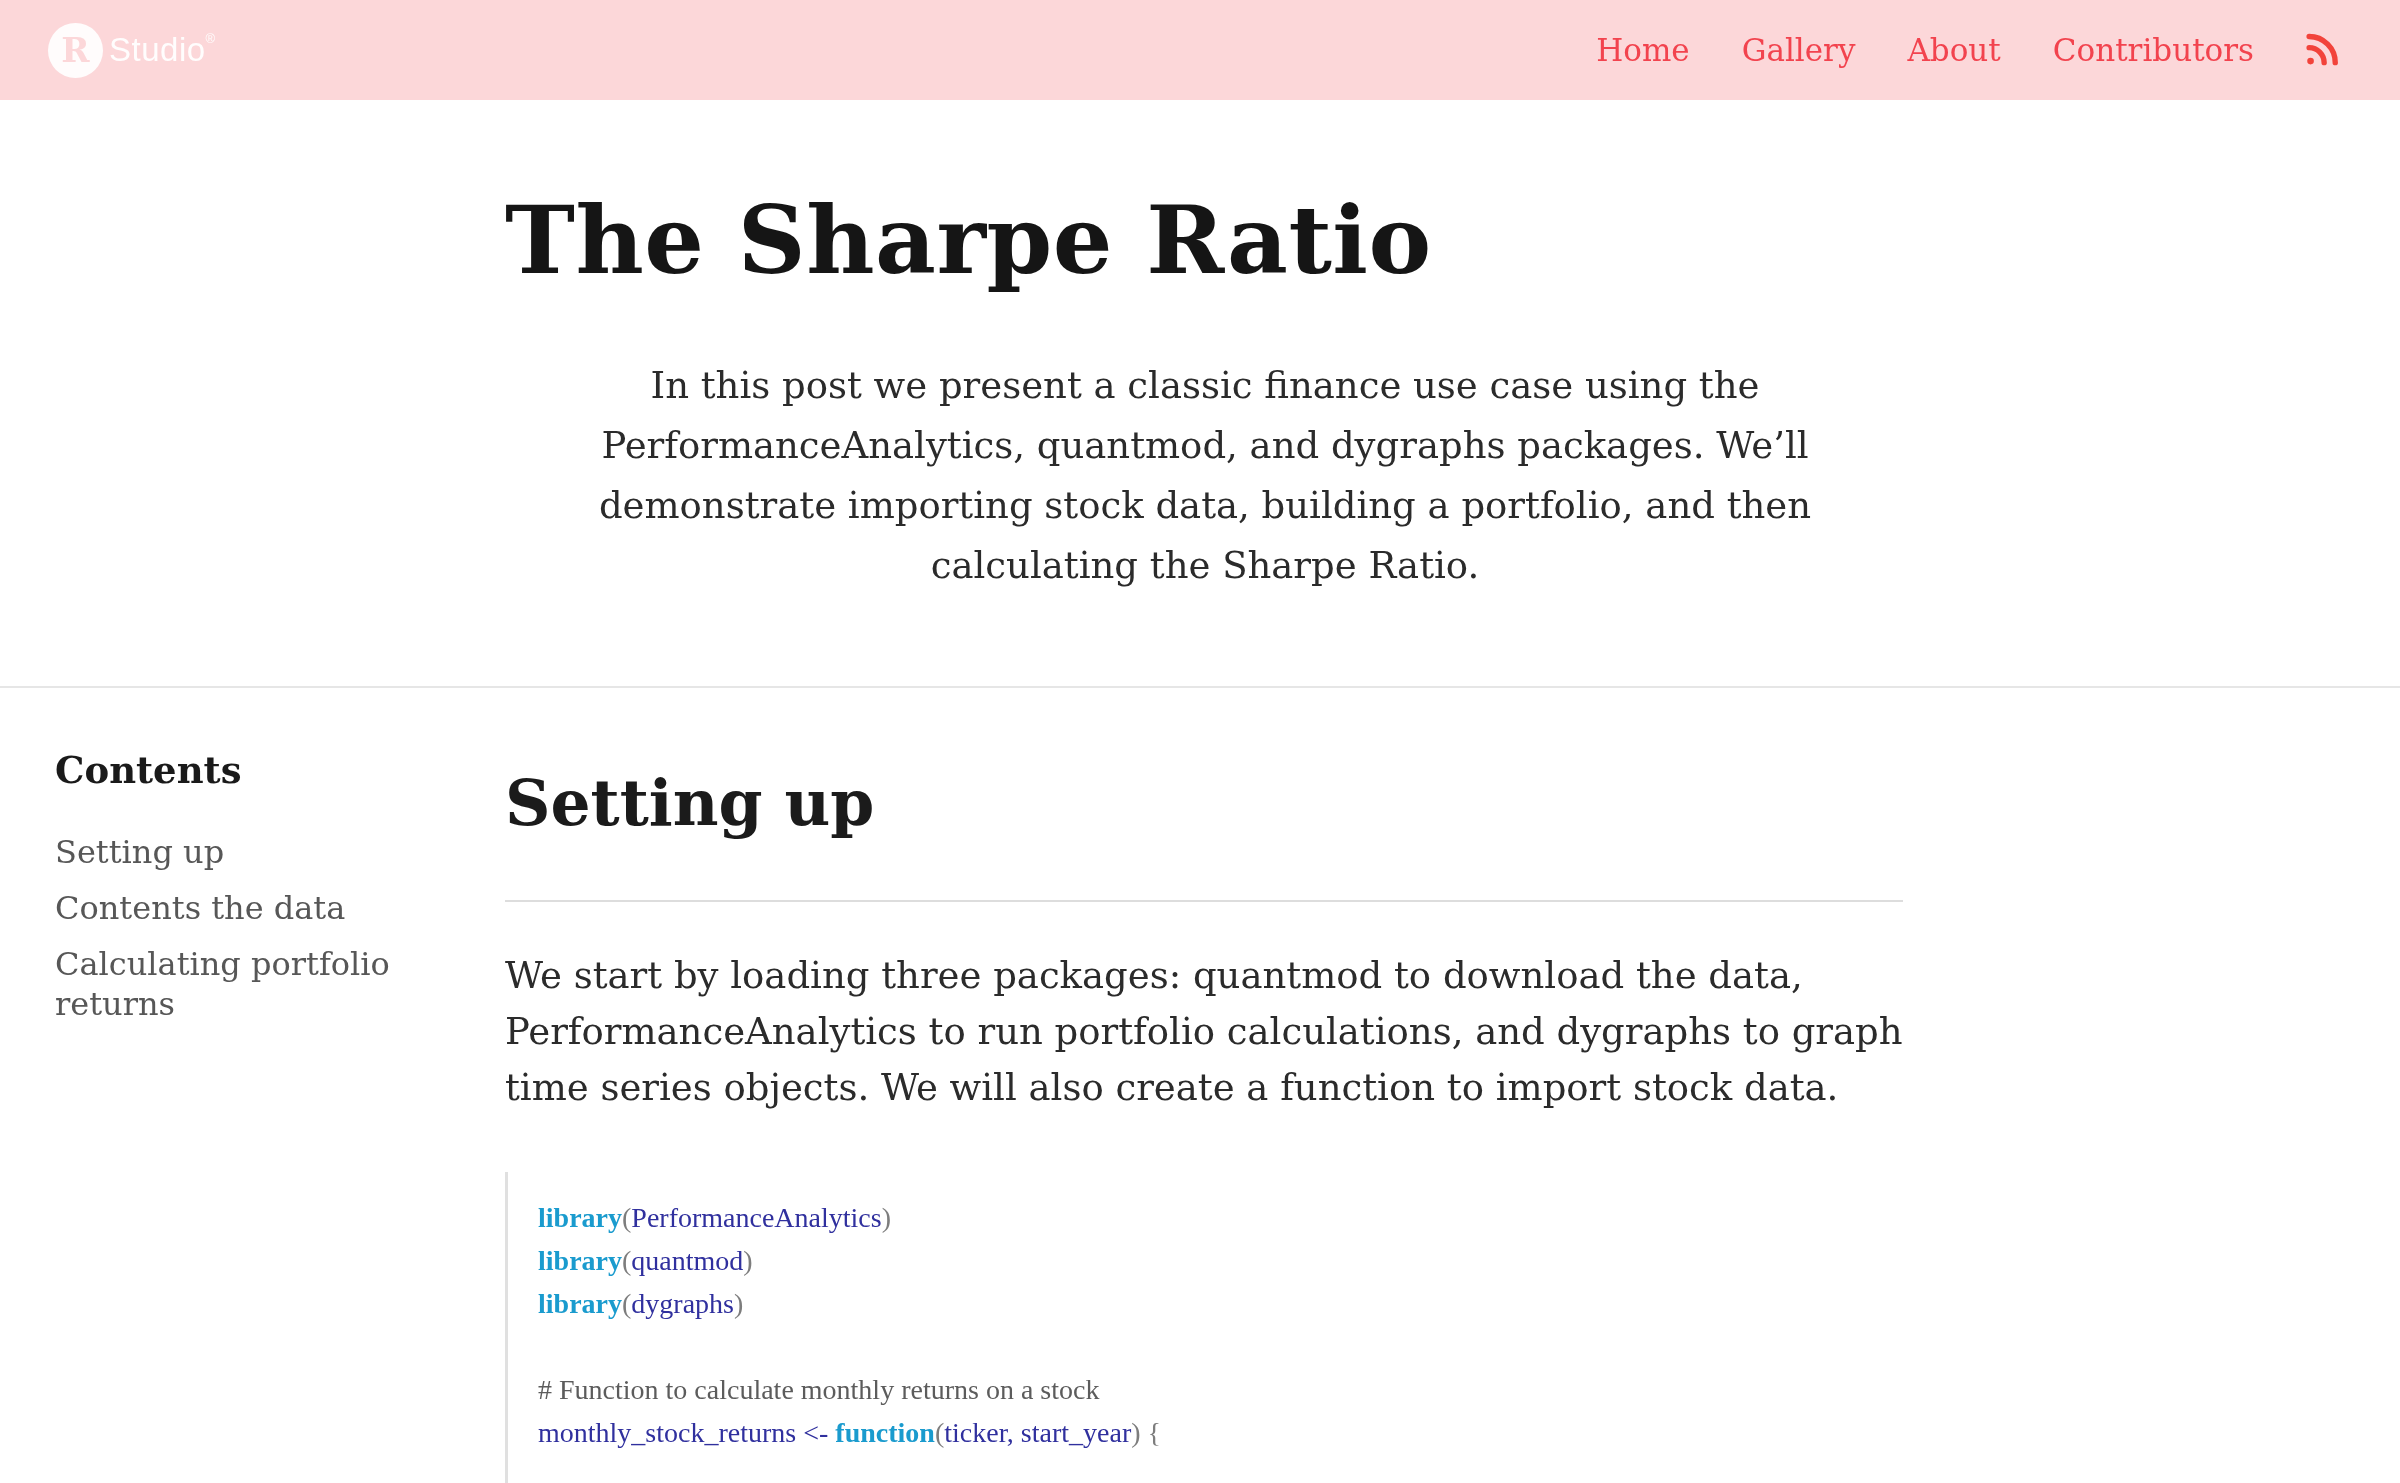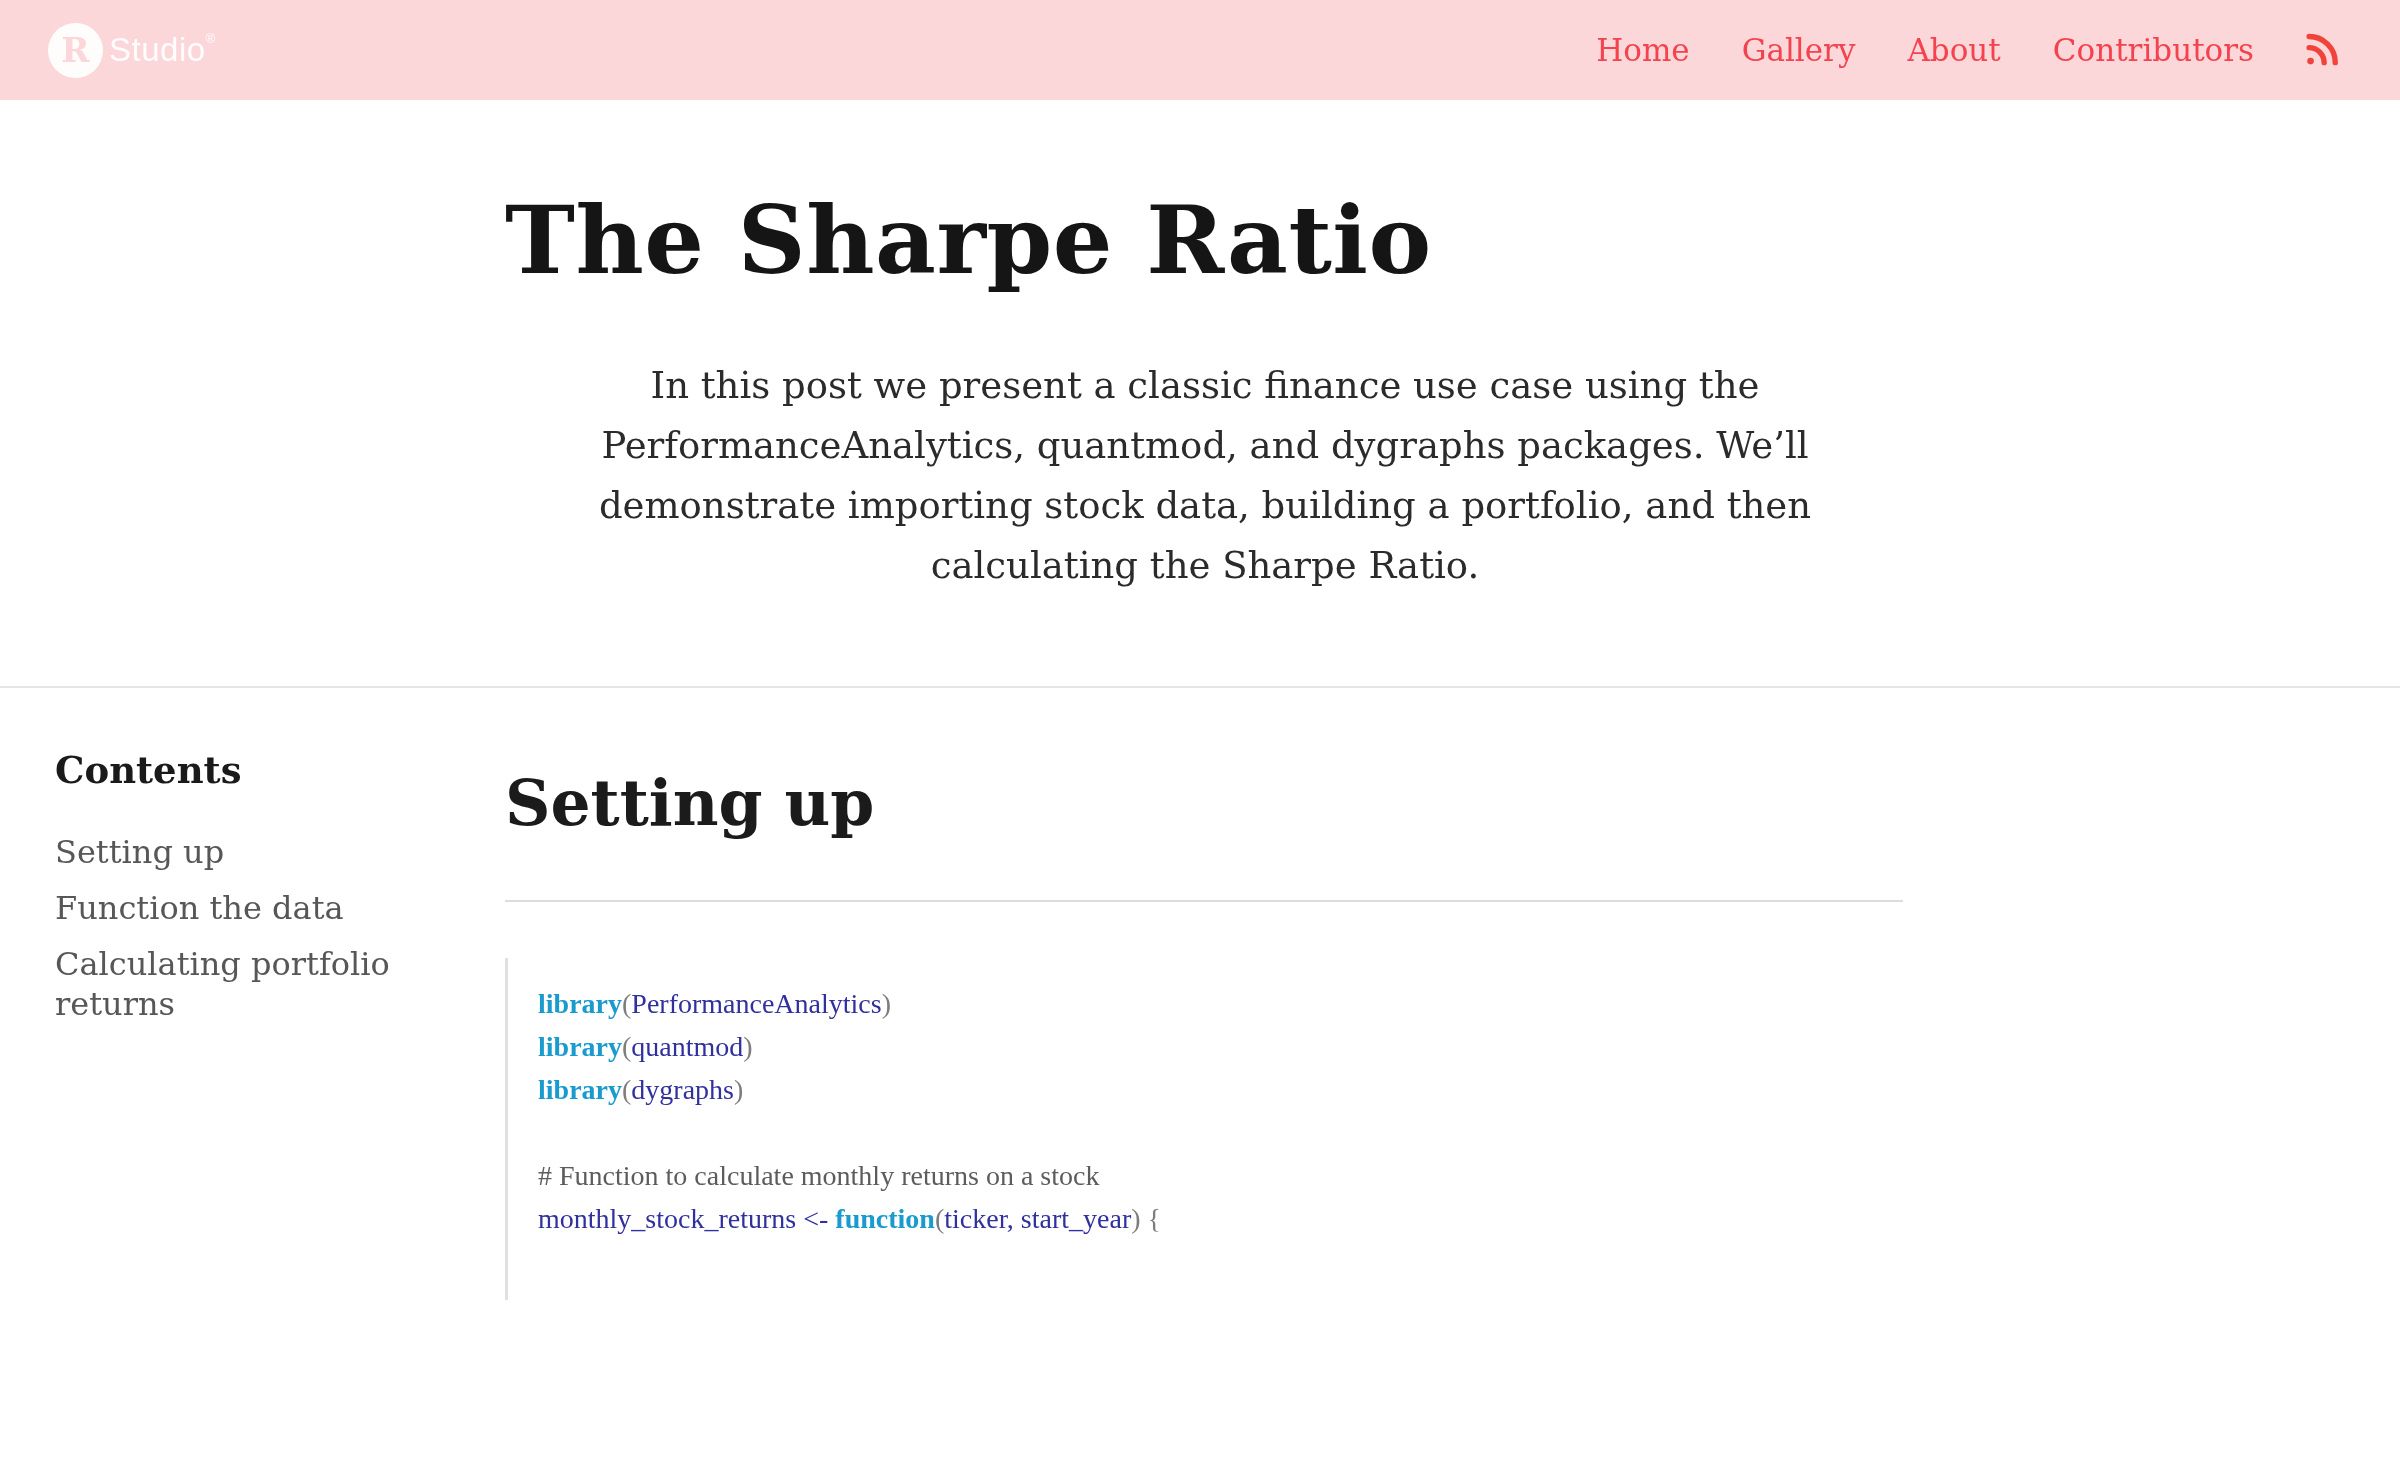--- a/index.html
+++ b/index.html
@@ -204,22 +204,23 @@
   <p class="intro">In this post we present a classic finance use case using the PerformanceAnalytics, quantmod, and dygraphs packages. We’ll demonstrate importing stock data, building a portfolio, and then calculating the Sharpe Ratio.</p>
 </section>
 
 <hr class="page-divider">
 
 <div class="content">
   <aside class="toc">
     <h3 class="toc-heading">Contents</h3>
     <ul class="toc-list" id="toc-list">
         <li class="toc-item">Setting up</li>
-        <li class="toc-item">Function the data</li>
+        <li class="toc-item">Contents the data</li>
         <li class="toc-item">Calculating portfolio returns</li>
       </ul>
   </aside>
   <main class="main-col">
     <h2 class="section-heading">Setting up</h2>
     <hr class="section-divider">
+    <p class="section-paragraph">We start by loading three packages: quantmod to download the data, PerformanceAnalytics to run portfolio calculations, and dygraphs to graph time series objects. We will also create a function to import stock data.</p>
     <pre class="code-block" id="code-block"><div class="code-line"><span class="tok-kw">library</span><span class="tok-pu">(</span><span class="tok-id">PerformanceAnalytics</span><span class="tok-pu">)</span></div><div class="code-line"><span class="tok-kw">library</span><span class="tok-pu">(</span><span class="tok-id">quantmod</span><span class="tok-pu">)</span></div><div class="code-line"><span class="tok-kw">library</span><span class="tok-pu">(</span><span class="tok-id">dygraphs</span><span class="tok-pu">)</span></div><div class="code-line">&nbsp;</div><div class="code-line"><span class="tok-co"># Function to calculate monthly returns on a stock</span></div><div class="code-line"><span class="tok-id">monthly_stock_returns </span><span class="tok-id">&lt;- </span><span class="tok-kw">function</span><span class="tok-pu">(</span><span class="tok-id">ticker</span><span class="tok-id">, </span><span class="tok-id">start_year</span><span class="tok-pu">)</span><span class="tok-pu"> </span><span class="tok-pu">{</span></div></pre>
   </main>
 </div>
 
 </body></html>

